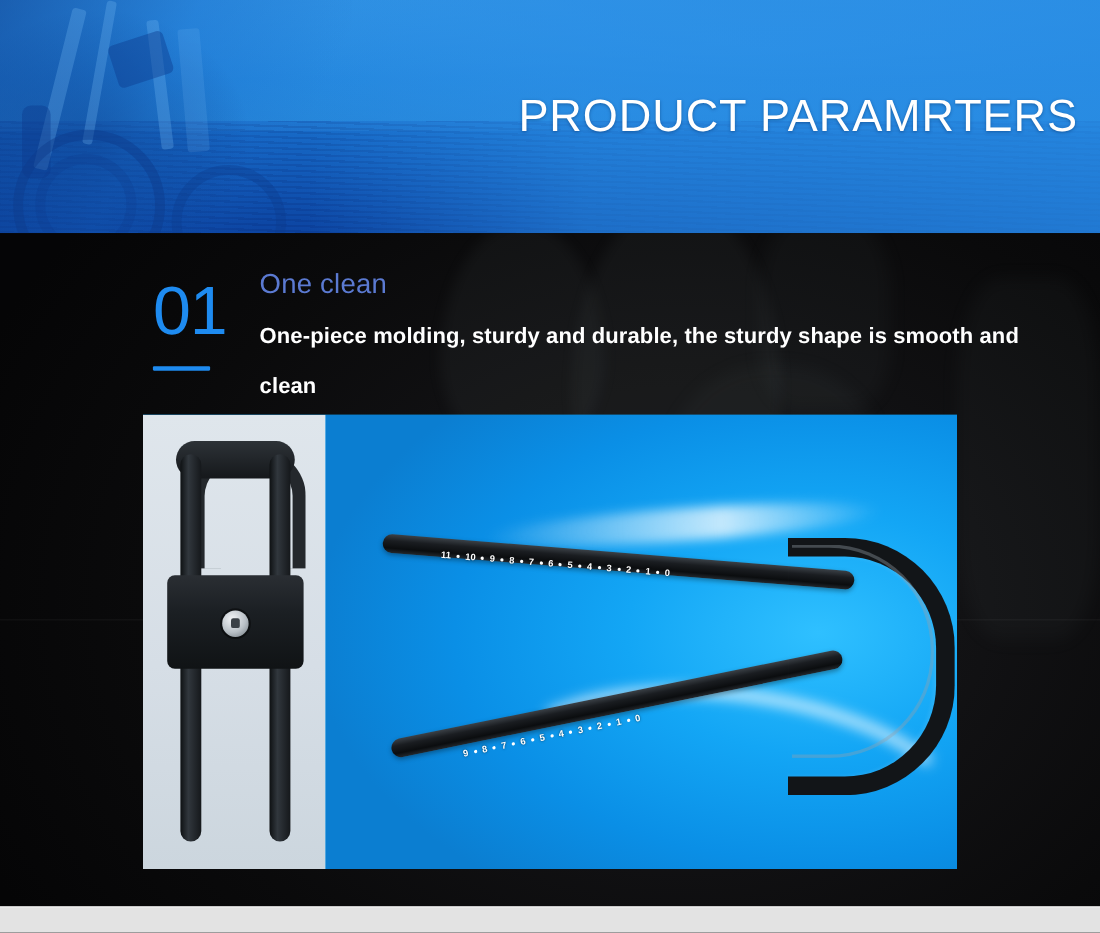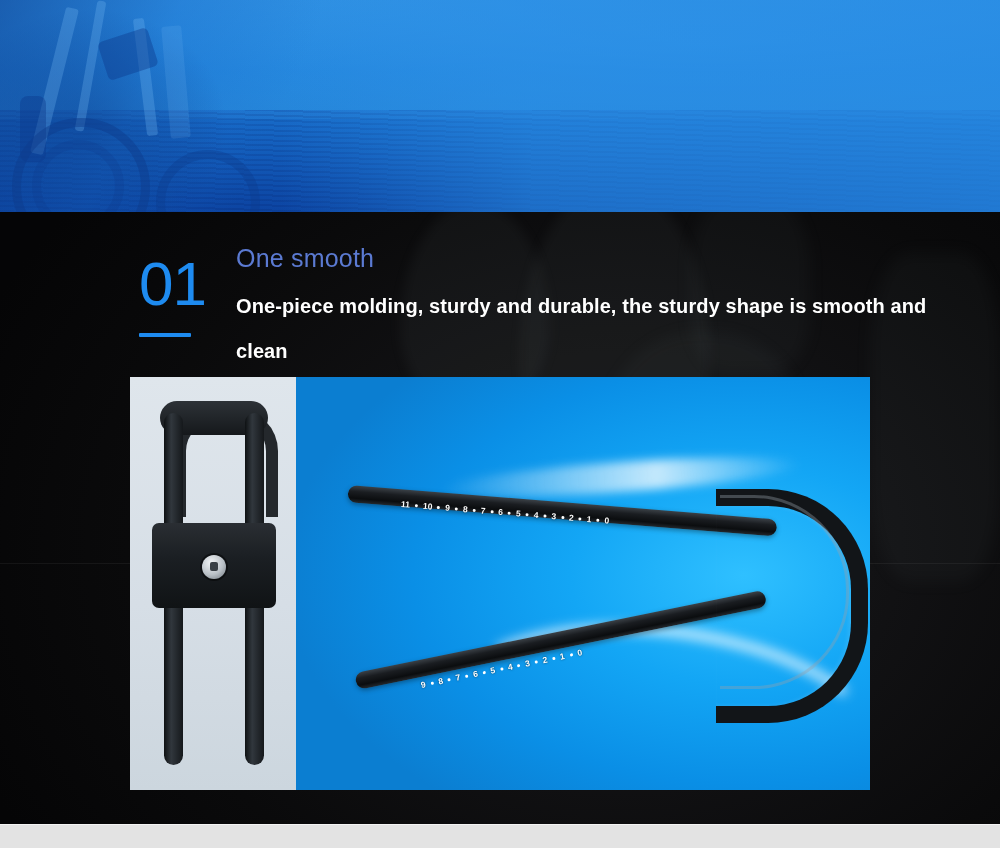--- a/index.html
+++ b/index.html
@@ -210,38 +210,39 @@
       <div class="bp-fork" style="left:150px;top:18px;width:11px;height:118px;transform:rotate(-7deg);"></div>
       <div class="bp-fork" style="left:176px;top:26px;width:20px;height:112px;transform:rotate(-5deg);opacity:.6;"></div>
       <div class="bp-shape" style="left:30px;top:96px;width:26px;height:66px;border-radius:8px;"></div>
       <div class="bp-shape" style="left:112px;top:34px;width:52px;height:40px;border-radius:5px;transform:rotate(-18deg);"></div>
       <div class="bp-wheel" style="left:22px;top:118px;width:120px;height:120px;"></div>
       <div class="bp-wheel" style="left:166px;top:150px;width:86px;height:86px;opacity:.75;"></div>
       <div class="bp-wheel" style="left:42px;top:140px;width:74px;height:74px;opacity:.5;"></div>
     </div>
 
     <div class="banner-fade"></div>
+    <div class="banner-title">PRODUCT PARAMRTERS</div>
   </div>
 
   <div class="body-dark">
     <div class="silo" style="left:400px;top:-10px;width:150px;height:210px;"></div>
     <div class="silo" style="left:520px;top:-30px;width:190px;height:290px;"></div>
     <div class="silo2" style="left:690px;top:-20px;width:120px;height:180px;border-radius:40% 40% 30% 30%;"></div>
     <div class="silo2" style="left:600px;top:120px;width:210px;height:250px;border-radius:45%;"></div>
     <div class="silo2" style="left:870px;top:40px;width:130px;height:330px;border-radius:30%;"></div>
     <div class="seam" style="top:351px;"></div>
   </div>
 
   <div class="num-block">
     <div class="num">01</div>
     <div class="num-rule"></div>
   </div>
 
   <div class="head-text">
-    <p class="sub-title">One smooth</p>
+    <p class="sub-title">One clean</p>
     <p class="desc">One-piece molding, sturdy and durable, the sturdy shape is smooth and clean</p>
   </div>
 
   <div class="product-img">
 
     <div class="pi-left">
       <div class="lock">
         <div class="lk-shackle"></div>
         <div class="lk-top"></div>
         <div class="lk-leg lk-leg-l"></div>

